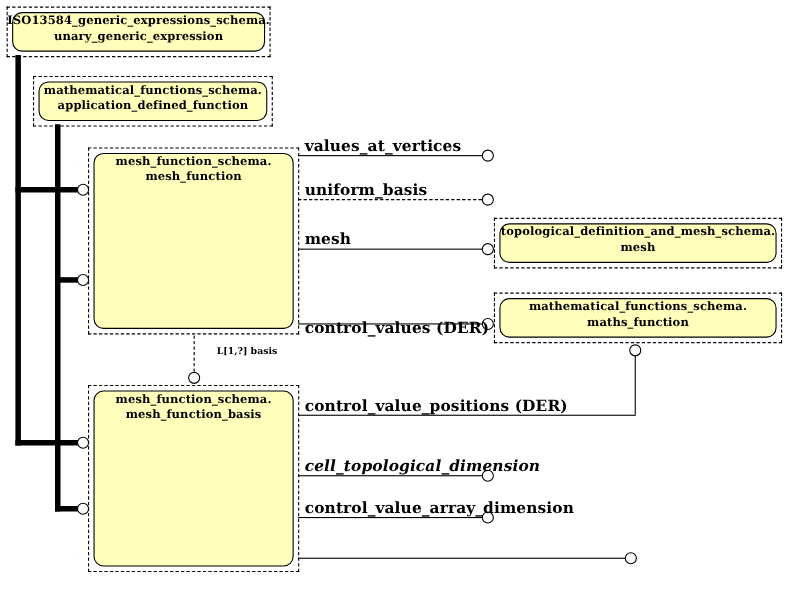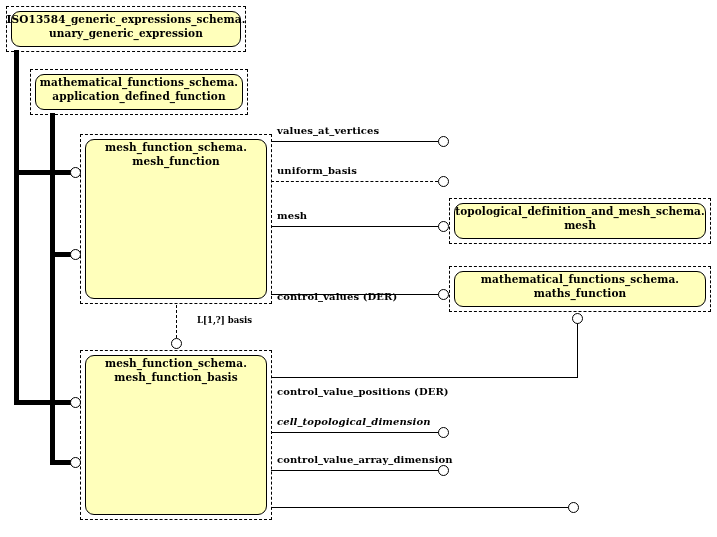--- a/index.html
+++ b/index.html
@@ -81,21 +81,21 @@
     height: 11px;
     box-sizing: border-box;
     border: 1px solid #000000;
     border-radius: 50%;
     background: #ffffff;
   }
   
   .attr-label {
     position: absolute;
     font-family: "DejaVu Serif", serif;
-    font-size: 10px;
+    font-size: 14px;
     font-weight: bold;
     color: #000000;
     white-space: nowrap;
     letter-spacing: 0.1px;
   }
   .sup-label {
     position: absolute;
     font-family: "DejaVu Serif", serif;
     font-size: 8.5px;
     font-weight: bold;
@@ -184,21 +184,21 @@
   <div class="circ" style="left:438px; top:289px;"></div>
   <span class="attr-label" style="left:277px; top:259px;margin-top:32px;">control_values (DER)</span>
 
   <div class="line-v dashed" style="left:176px; top:305px; height:38px;"></div>
   <div class="circ" style="left:171px; top:338px;"></div>
   <span class="sup-label" style="left:184px; top:315px;">L[1,?] basis</span>
 
   <div class="line-h" style="left:271px; top:377px; width:307px;"></div>
   <div class="line-v" style="left:577px; top:318px; height:59px;"></div>
   <div class="circ" style="left:572px; top:313px;"></div>
-  <span class="attr-label" style="left:277px; top:362px;margin-top:24px;">control_value_positions (DER)</span>
+  <span class="attr-label" style="left:277px; top:362px;">control_value_positions (DER)</span>
 
   <div class="line-h" style="left:271px; top:432px; width:172px;"></div>
   <div class="circ" style="left:438px; top:427px;"></div>
   <span class="attr-label" style="left:277px; top:416px;font-style:italic;">cell_topological_dimension</span>
 
   <div class="line-h" style="left:271px; top:470px; width:172px;"></div>
   <div class="circ" style="left:438px; top:465px;"></div>
   <span class="attr-label" style="left:277px; top:454px;">control_value_array_dimension</span>
 
   <div class="line-h" style="left:271px; top:507px; width:302px;"></div>

